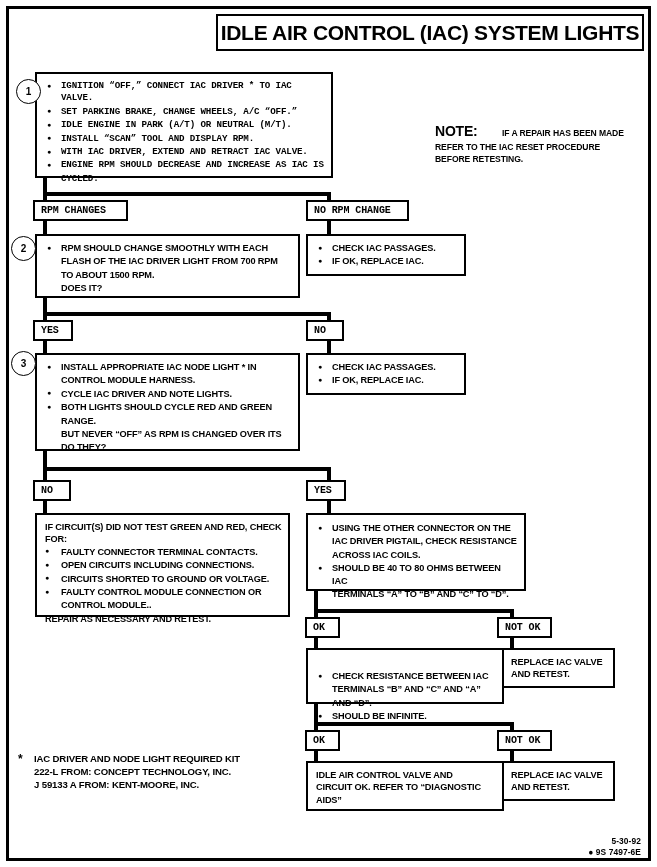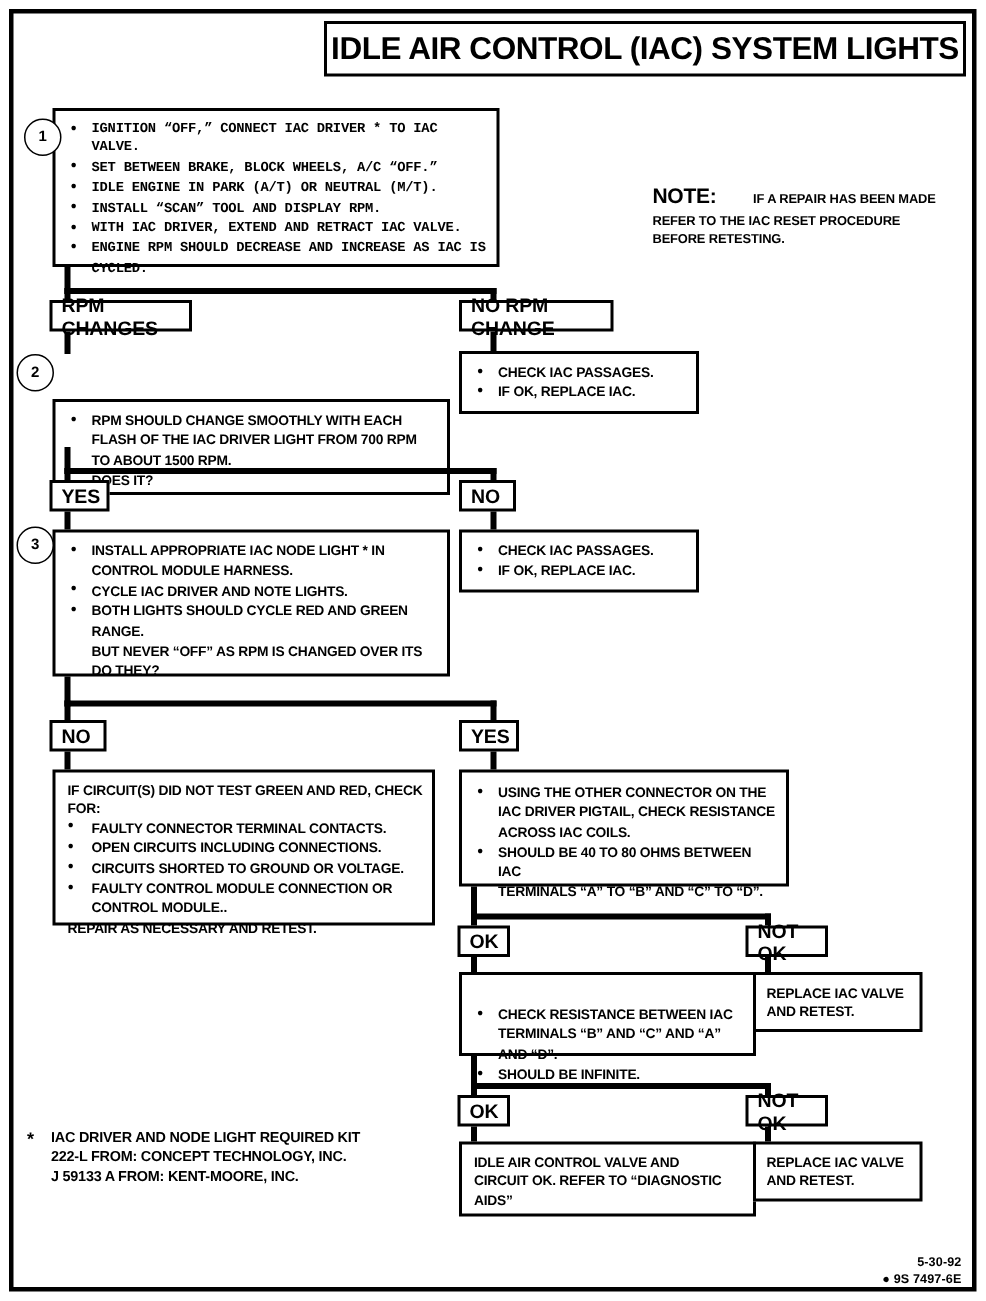--- a/index.html
+++ b/index.html
@@ -56,24 +56,25 @@
     background: #fff;
   }
   .tag {
     position: absolute;
     box-sizing: border-box;
     border: 2px solid #000;
     background: #fff;
     display: flex;
     align-items: center;
     padding-left: 6px;
-    font-size: 13px;
+    font-size: 10px;
     font-weight: bold;
     letter-spacing: -0.1px;
     color: #000;
+    font-family: Liberation Mono, monospace;
   }
 
   
   ul.blist {
     list-style: none;
     margin: 0;
     padding: 0;
   }
   ul.blist > li {
     position: relative;
@@ -210,21 +211,21 @@
     </div>
     <div class="note-body">REFER TO THE IAC RESET PROCEDURE</div>
     <div class="note-body">BEFORE RETESTING.</div>
   </div>
 
   <div class="stepnum" style="left:16px; top:79px;">1</div>
   <div class="box" style="left:35px; top:72px; width:298px; height:106px;font-family:Liberation Mono, monospace;">
     <div class="box-inner">
       <ul class="blist">
         <li>IGNITION “OFF,” CONNECT IAC DRIVER * TO IAC VALVE.</li>
-        <li>SET BETWEEN BRAKE, BLOCK WHEELS, A/C “OFF.”</li>
+        <li>SET PARKING BRAKE, CHANGE WHEELS, A/C “OFF.”</li>
         <li>IDLE ENGINE IN PARK (A/T) OR NEUTRAL (M/T).</li>
         <li>INSTALL “SCAN” TOOL AND DISPLAY RPM.</li>
         <li>WITH IAC DRIVER, EXTEND AND RETRACT IAC VALVE.</li>
         <li>ENGINE RPM SHOULD DECREASE AND INCREASE AS IAC IS</li>
         <li class="nobullet">CYCLED.</li>
       </ul>
     </div>
   </div>
 
   <div class="vline" style="left:43px; top:178px; height:18px;"></div>
@@ -236,21 +237,21 @@
     <span>RPM CHANGES</span>
   </div>
   <div class="tag" style="left:306px; top:200px; width:103px; height:21px;">
     <span>NO RPM CHANGE</span>
   </div>
 
   <div class="vline" style="left:43px; top:221px; height:15px;"></div>
   <div class="vline" style="left:327px; top:221px; height:15px;"></div>
 
   <div class="stepnum" style="left:11px; top:236px;">2</div>
-  <div class="box" style="left:35px; top:234px; width:265px; height:64px;margin-top:32px;">
+  <div class="box" style="left:35px; top:234px; width:265px; height:64px;">
     <div class="box-inner">
       <ul class="blist">
         <li>RPM SHOULD CHANGE SMOOTHLY WITH EACH</li>
         <li class="nobullet">FLASH OF THE IAC DRIVER LIGHT FROM 700 RPM</li>
         <li class="nobullet">TO ABOUT 1500 RPM.</li>
         <li class="nobullet">DOES IT?</li>
       </ul>
     </div>
   </div>
 

